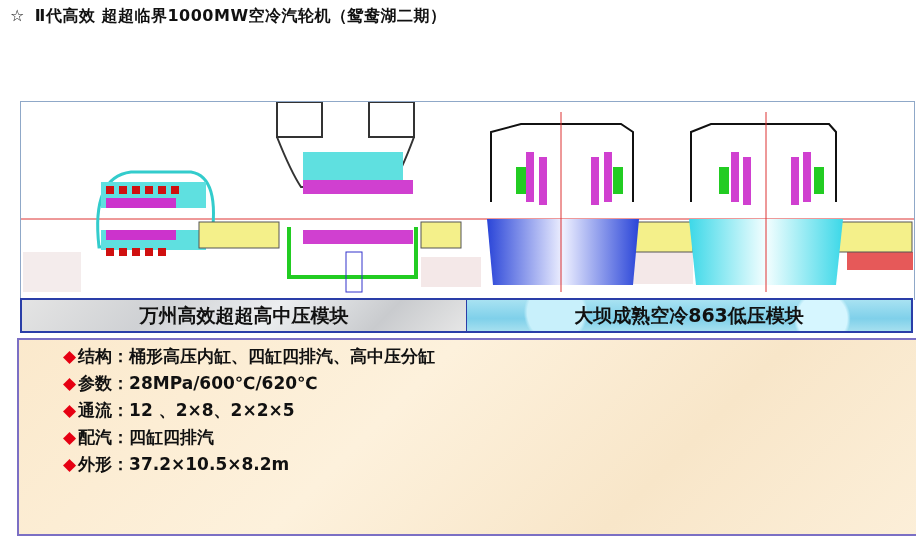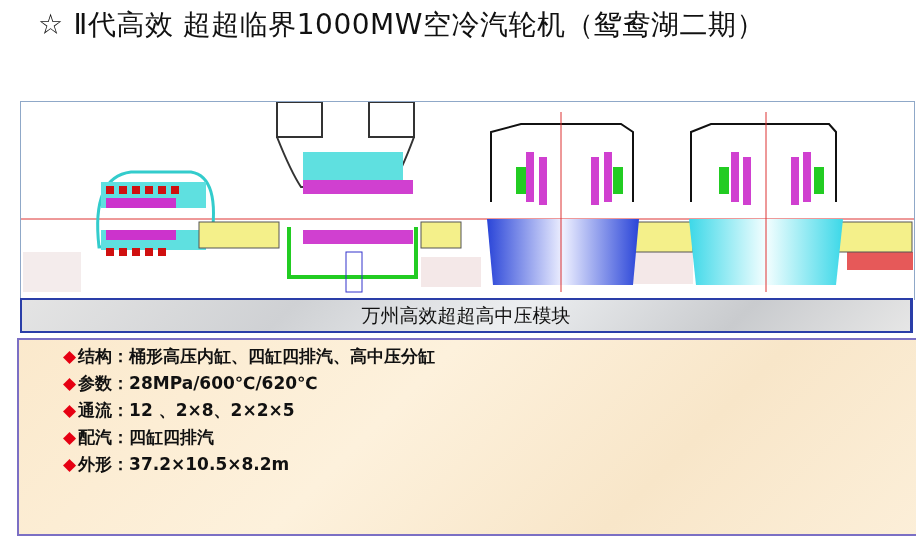--- a/index.html
+++ b/index.html
@@ -1,21 +1,21 @@
 <!DOCTYPE html>
 <html><head>
 <meta charset="utf-8">
 <style>
   html,body{margin:0;padding:0;}
   body{width:916px;height:543px;background:#ffffff;position:relative;overflow:hidden;font-family:"DejaVu Sans","Liberation Sans",sans-serif;}
-  .title{position:absolute;left:38px;top:6px;font-size:28px;font-weight:normal;color:#111;white-space:nowrap;letter-spacing:0.5px;}
+  .title{position:absolute;left:10px;top:6px;font-size:16px;font-weight:bold;color:#111;white-space:nowrap;letter-spacing:0.5px;}
   .title .star{margin-right:10px;}
   .drawing{position:absolute;left:20px;top:101px;width:893px;height:198px;border:1px solid #8fa8c8;border-bottom:none;background:#fff;overflow:hidden;}
   .modules{position:absolute;left:20px;top:298px;width:893px;height:35px;border:2px solid #2a3ea8;box-sizing:border-box;display:flex;}
-  .mod{flex:1;display:flex;align-items:center;justify-content:center;font-size:19px;font-weight:normal;color:#111;}
+  .mod{flex:1;display:flex;align-items:center;justify-content:center;font-size:19px;font-weight:bold;color:#111;}
   .mod-left{background:linear-gradient(135deg,#e4e4e4 0%,#cfd1d4 30%,#eceef0 55%,#c9cbce 80%,#e6e6e6 100%);border-right:1px solid #2a3ea8;}
   .mod-right{background:radial-gradient(circle at 20% 40%,#c8f0fb 0 8%,transparent 9%),radial-gradient(circle at 80% 60%,#d6f6ff 0 7%,transparent 8%),linear-gradient(180deg,#a8e2f2,#7fd0ea 60%,#a6e0ef);}
   .specs{position:absolute;left:17px;top:338px;width:916px;height:198px;border:2px solid #7b6fc4;box-sizing:border-box;background:linear-gradient(135deg,#fbe9cc,#fdf1dc 40%,#f8e6c9 70%,#fcefd9);padding:3px 0 0 44px;}
   .spec{font-size:17px;font-weight:bold;color:#111;height:27px;line-height:27px;white-space:nowrap;}
   .spec .dia{color:#e60012;margin-right:2px;}
 </style>
 </head>
 <body>
 
 <div class="title">
@@ -96,20 +96,21 @@
     </defs>
     <polygon points="466,117 618,117 612,183 472,183" fill="url(#blueg)"></polygon>
     <polygon points="668,117 822,117 815,183 675,183" fill="url(#cyang)"></polygon>
     <line x1="540" y1="10" x2="540" y2="190" stroke="#d33" stroke-width="1"></line>
     <line x1="745" y1="10" x2="745" y2="190" stroke="#d33" stroke-width="1"></line>
   </svg>
 </div>
 
 <div class="modules">
   <div class="mod mod-left">万州高效超超高中压模块</div>
+  <div class="mod mod-right">大坝成熟空冷863低压模块</div>
 </div>
 
 <div class="specs">
   <div class="spec"><span class="dia">◆</span><span>结构：</span><span>桶形高压内缸、四缸四排汽、高中压分缸</span></div>
   <div class="spec"><span class="dia">◆</span><span>参数：</span><span>28MPa/600℃/620℃</span></div>
   <div class="spec"><span class="dia">◆</span><span>通流：</span><span>12 、2×8、2×2×5</span></div>
   <div class="spec"><span class="dia">◆</span><span>配汽：</span><span>四缸四排汽</span></div>
   <div class="spec"><span class="dia">◆</span><span>外形：</span><span>37.2×10.5×8.2m</span></div>
 </div>
 

